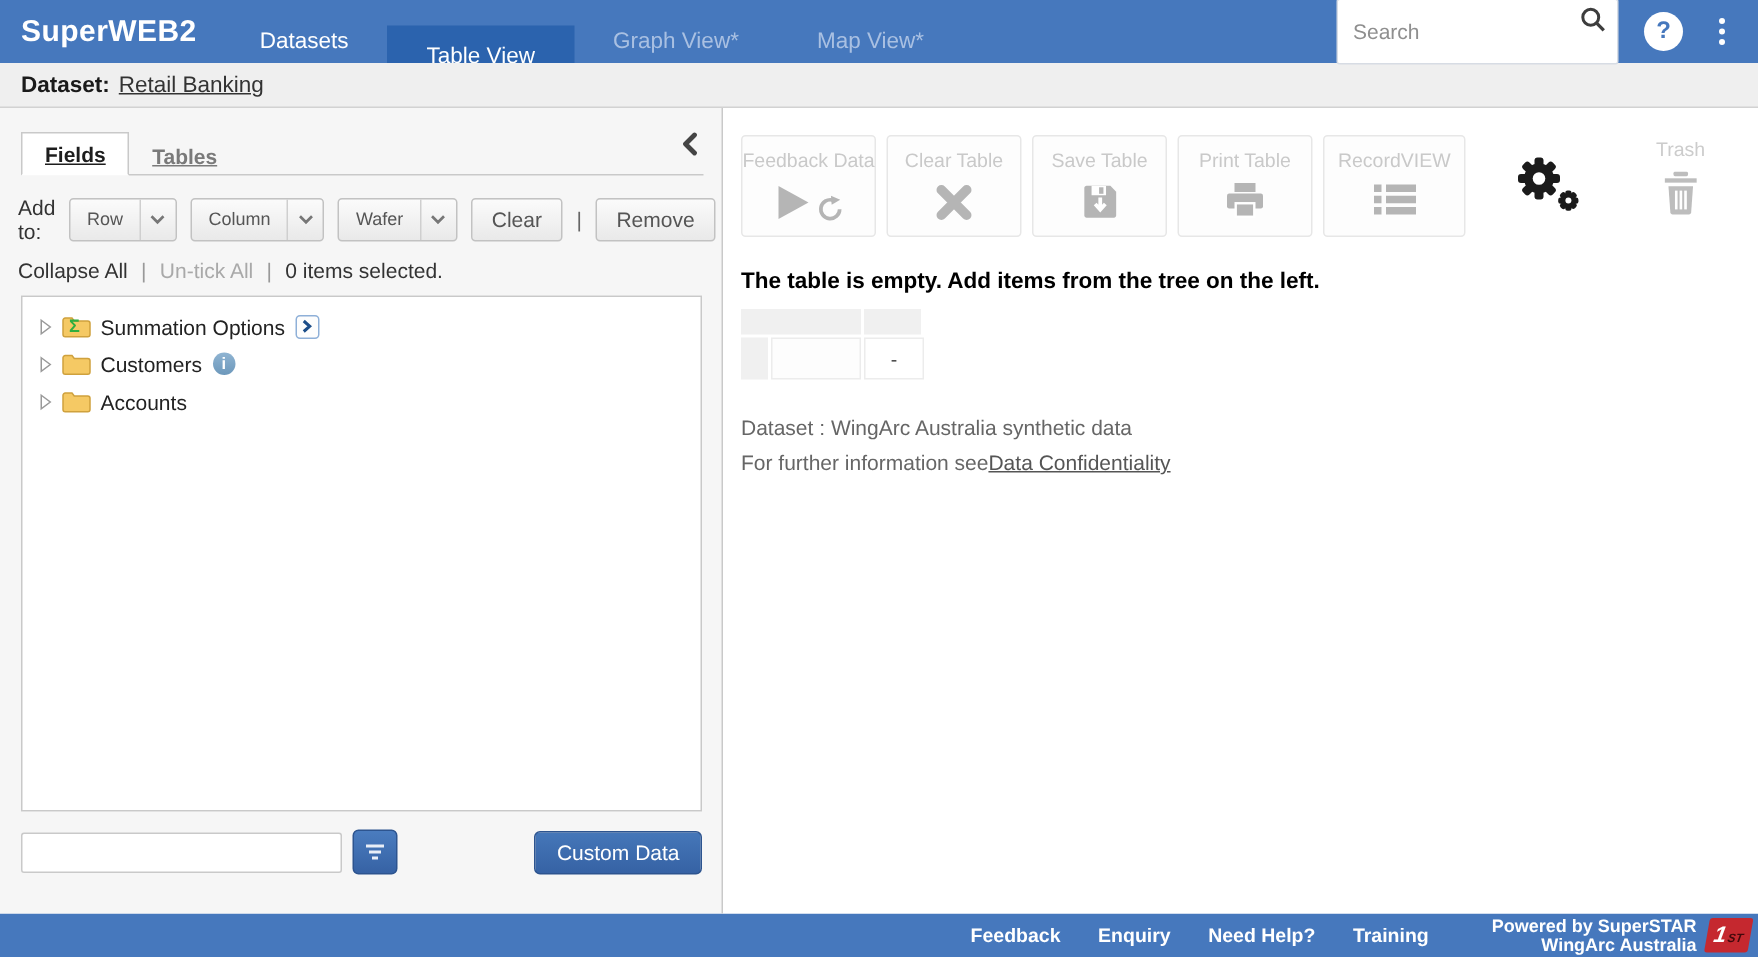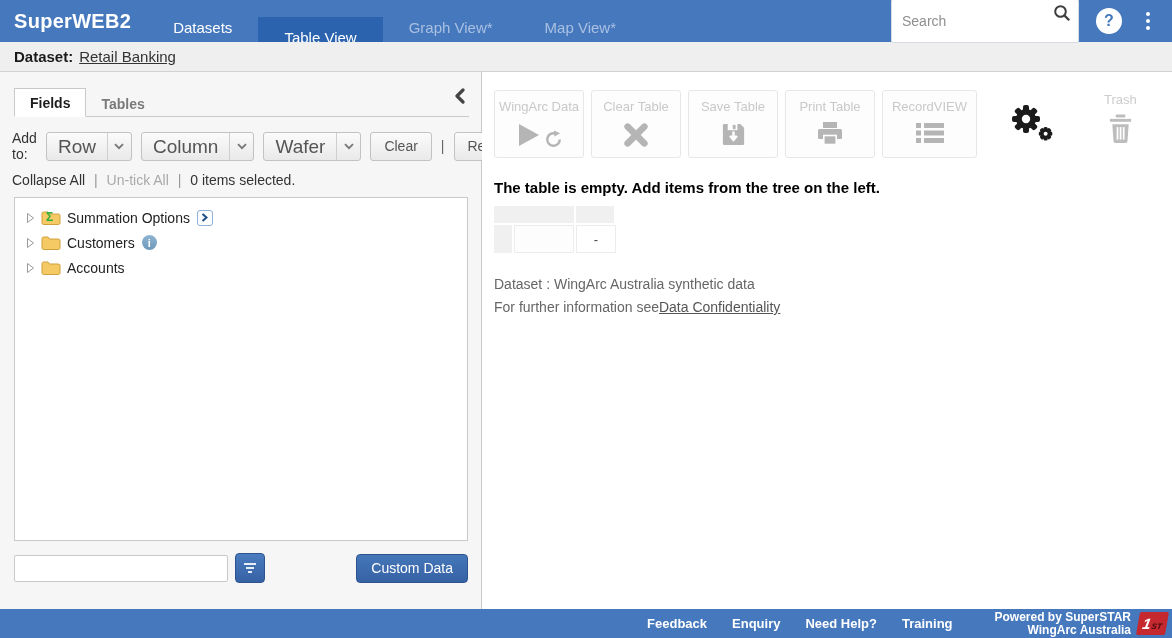--- a/index.html
+++ b/index.html
@@ -29,28 +29,28 @@
   .dataset-label { font-weight:bold; color:#1a1a1a; margin-right:6px; }
   .dataset-link { color:#333; text-decoration:underline; cursor:pointer; }
 
   
   .main { flex:1 1 auto; display:flex; min-height:0; }
   .left-panel { width:482px; flex:0 0 482px; background:#f6f6f6; border-right:1px solid #c9c9c9; position:relative; }
   .right-panel { flex:1; background:#fff; padding:18px 0 0 12px; position:relative; }
 
   
   .tabs-row { display:flex; align-items:flex-end; margin:16px 12px 0 14px; border-bottom:1px solid #c9c9c9; position:relative; }
-  .ltab { padding:6px 15px 5px; font-size:14px; font-weight:bold; color:#7a7a7a; cursor:pointer; margin-bottom:-1px; }
+  .ltab { padding:6px 15px 5px; font-size:14px; font-weight:bold; color:#7a7a7a; cursor:pointer; margin-bottom:-1px;text-decoration:underline; }
   .ltab.active { background:#fff; border:1px solid #c9c9c9; border-bottom:1px solid #fff; color:#1d1d1d; }
   .panel-collapse { position:absolute; right:2px; top:-2px; cursor:pointer; padding:2px; }
 
   
   .addto-row { display:flex; align-items:center; margin:13px 12px 0 12px; gap:9px; font-size:14px; color:#333; }
   .dd { display:inline-flex; align-items:stretch; height:29px; background:linear-gradient(#fbfbfb,#e9e9e9); border:1px solid #c2c2c2; border-radius:3px; color:#555; cursor:pointer; }
-  .dd-label { padding:0 11px; line-height:27px; font-size:19px; }
+  .dd-label { padding:0 11px; line-height:27px; font-size:12px; }
   .dd-caret { width:24px; border-left:1px solid #cfcfcf; display:flex; align-items:center; justify-content:center; }
   .btn-plain { height:29px; padding:0 13px; line-height:27px; background:linear-gradient(#fbfbfb,#e9e9e9); border:1px solid #c2c2c2; border-radius:3px; color:#555; font-size:14px; cursor:pointer; }
   .pipe { color:#666; }
 
   
   .selection-row { margin:10px 12px 0 12px; font-size:14px; color:#333; }
   .sel-link { cursor:pointer; }
   .sel-muted { color:#a9a9a9; }
   .sel-pipe { color:#999; margin:0 5px; }
 
@@ -258,21 +258,21 @@
         <button class="custom-btn">Custom Data</button>
       </div>
 
     </div>
 
     <div class="right-panel">
 
       <div class="toolbar">
 
         <div class="tool-btn">
-          <span class="tool-label">WingArc Data</span>
+          <span class="tool-label">Feedback Data</span>
           <span class="tool-icon">
             <svg width="26" height="28" viewBox="0 0 26 28">
                 <path d="M4 3 L24 14 L4 25 Z" fill="#b5b5b5"></path>
               </svg>
             <svg width="19" height="19" viewBox="0 0 20 20" style="margin-top:8px">
                 <path d="M16.6 10 A6.6 6.6 0 1 1 11.8 3.6" fill="none" stroke="#b5b5b5" stroke-width="2.6"></path>
                 <path d="M10.5 0.5 L17 3.4 L11 6.8 Z" fill="#b5b5b5"></path>
               </svg>
           </span>
         </div>

